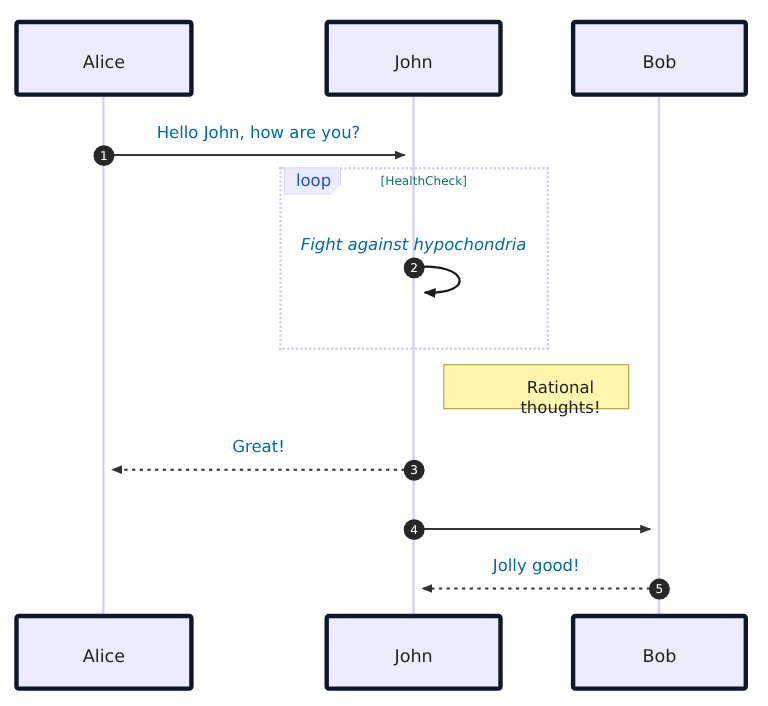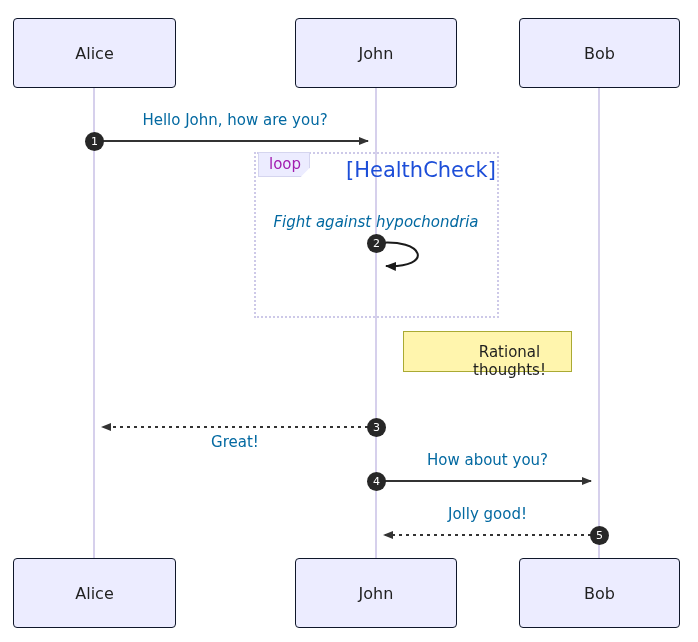--- a/index.html
+++ b/index.html
@@ -18,21 +18,21 @@
   #diagram {
     position: absolute;
     top: 0;
     left: 0;
     width: 698px;
     height: 642px;
   }
   .actor-box {
     position: absolute;
     background: #ECECFF;
-    border: 1px solid #0f172a;
+    border: 4px solid #0f172a;
     border-radius: 4px;
     box-sizing: border-box;
   }
   .actor-label {
     position: absolute;
     left: 0;
     right: 0;
     text-align: center;
     font-size: 16px;
     color: #1f1f1f;
@@ -67,31 +67,31 @@
     position: absolute;
     border: 2px dotted #cdc9e8;
     box-sizing: border-box;
     background: transparent;
   }
   .loop-tag {
     position: absolute;
     background: #ECECFF;
     border: 1px solid #d5d5ef;
     font-size: 15px;
-    color: #a21caf;
+    color: #1d4ed8;
     padding: 2px 14px 3px 10px;
     box-sizing: border-box;
     -webkit-clip-path: polygon(0 0, 100% 0, 100% 62%, 82% 100%, 0 100%);
     clip-path: polygon(0 0, 100% 0, 100% 62%, 82% 100%, 0 100%);
     font-family: "DejaVu Sans", "Liberation Sans", sans-serif;
   }
   .loop-title {
     position: absolute;
-    font-size: 21px;
-    color: #1d4ed8;
+    font-size: 11px;
+    color: #0f766e;
     white-space: nowrap;
     font-family: "DejaVu Sans", "Liberation Sans", sans-serif;
   }
   .note-box {
     position: absolute;
     background: #FFF5AD;
     border: 1px solid #AAAA33;
     box-sizing: border-box;
   }
   .note-text {
@@ -171,23 +171,22 @@
 
     <line x1="377" y1="481" x2="591" y2="481" stroke="#333333" stroke-width="1.8" marker-end="url(#arrowR)"></line>
 
     <line x1="591" y1="535" x2="384" y2="535" stroke="#333333" stroke-width="1.8" stroke-dasharray="3,4" marker-end="url(#arrowL)"></line>
   </svg>
 
   <div class="msg-label" style="left:94px; top:111px; width:282px; text-align:center;">Hello John, how are you?</div>
 
   <div class="msg-label" style="left:236px; top:213px; width:280px; text-align:center;font-style:italic;">Fight against hypochondria</div>
 
-  <div class="msg-label" style="left:94px; top:397px; width:282px; text-align:center;margin-top:36px;">Great!</div>
+  <div class="msg-label" style="left:94px; top:397px; width:282px; text-align:center;">Great!</div>
 
-  <div class="msg-label" style="left:376px; top:451px; width:223px; text-align:center;">How about you?</div>
 
   <div class="msg-label" style="left:376px; top:505px; width:223px; ">Jolly good!</div>
 
   <div class="seq-badge" style="left:85px; top:132px;">1</div>
   <div class="seq-badge" style="left:367px; top:234px;">2</div>
   <div class="seq-badge" style="left:367px; top:418px;">3</div>
   <div class="seq-badge" style="left:367px; top:472px;">4</div>
   <div class="seq-badge" style="left:590px; top:526px;">5</div>
 
 </div>

